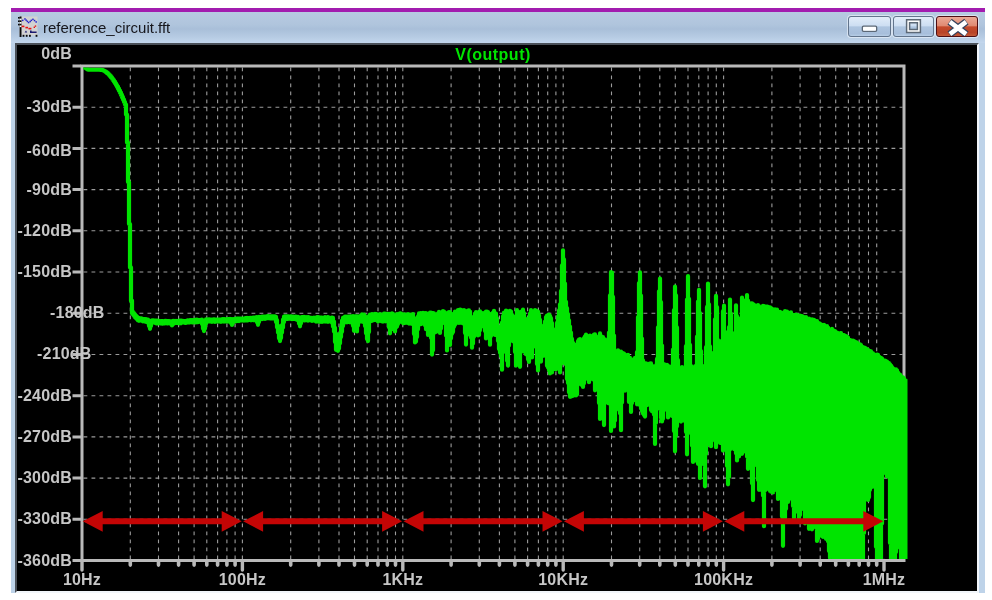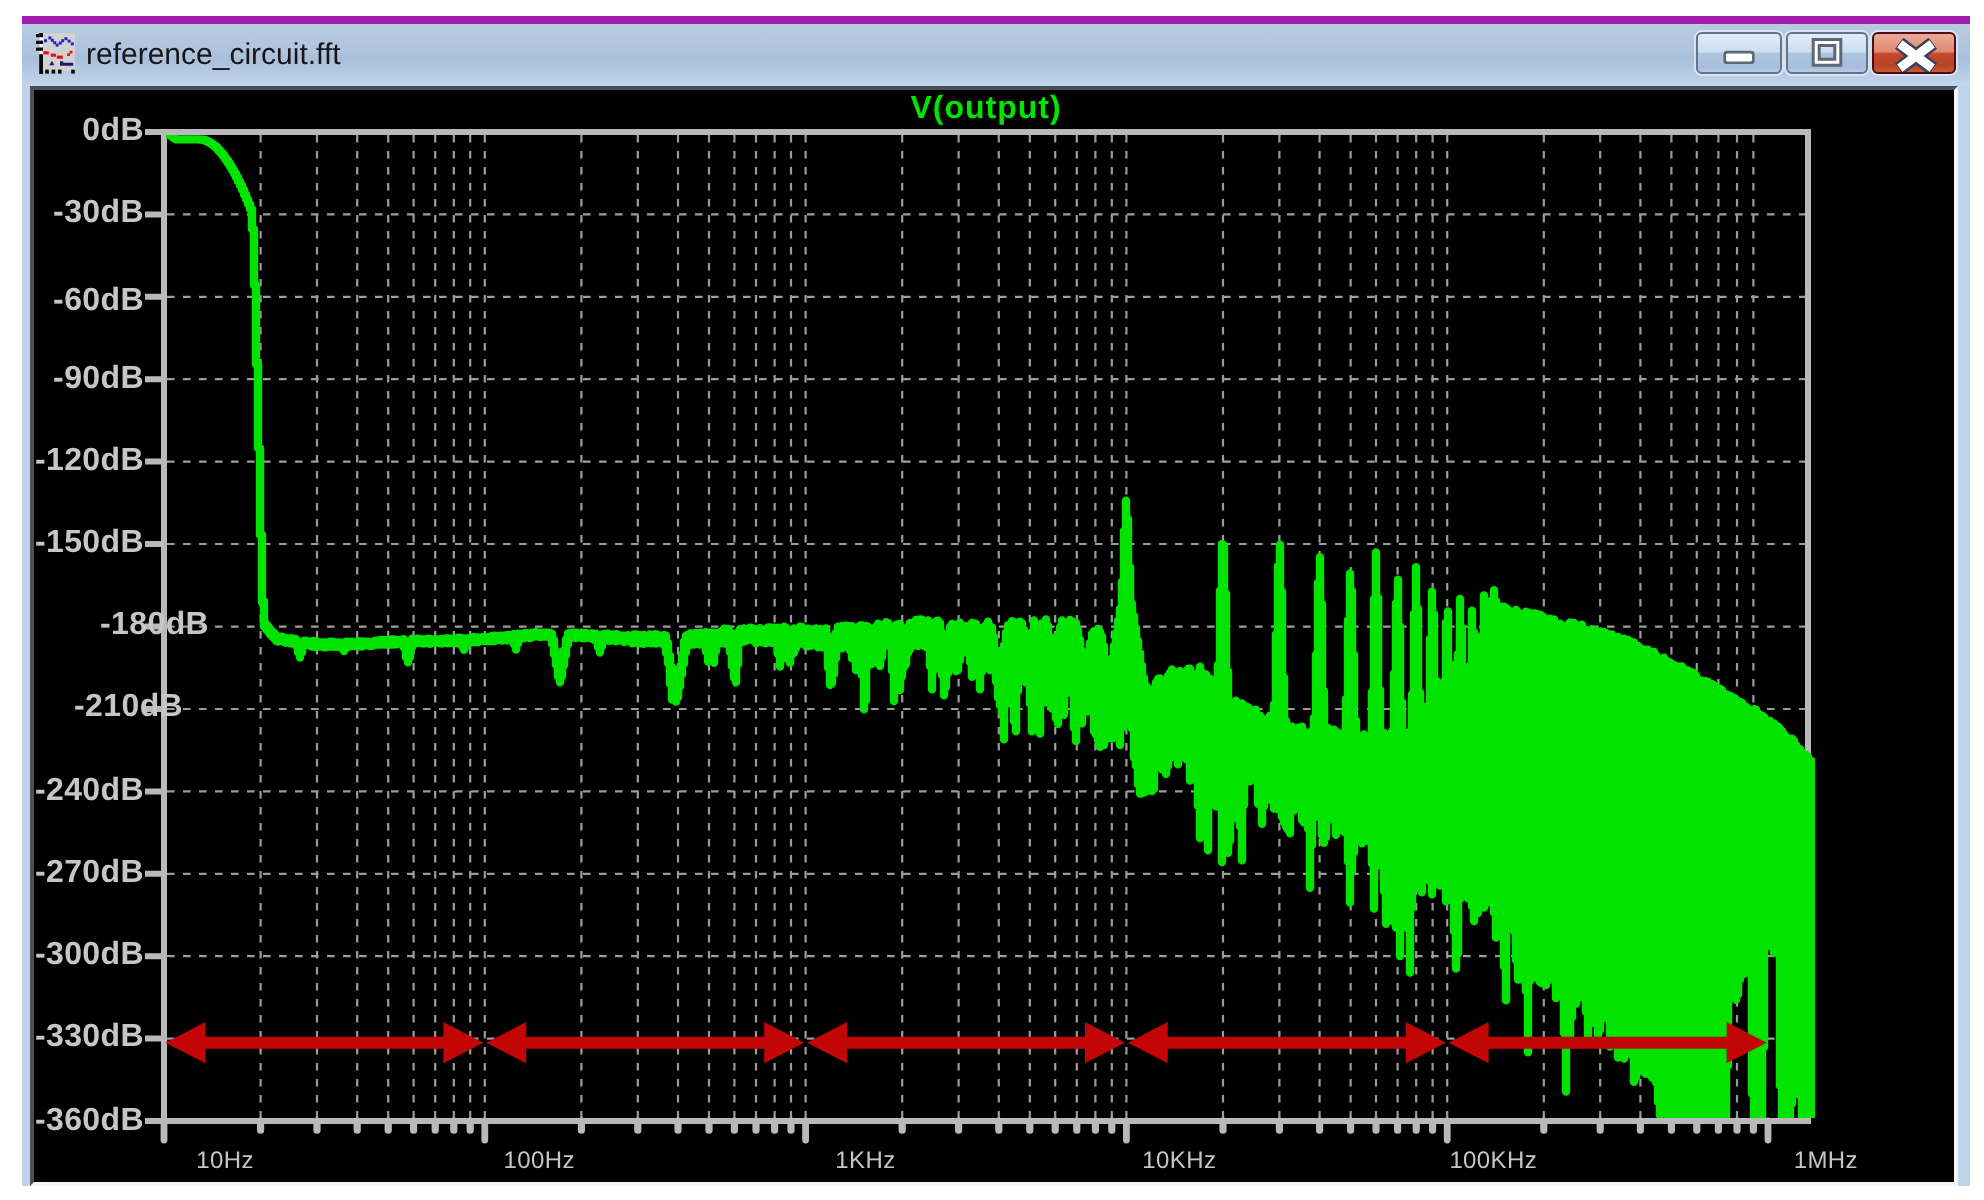--- a/index.html
+++ b/index.html
@@ -25,22 +25,22 @@
   #client-area { position:absolute; left:4px; top:31px; width:964px; height:550px;
     background:#000; border-left:2px solid #4a5058; border-top:2px solid #4a5058;
     border-right:2px solid #f2f6fa; border-bottom:2px solid #f2f6fa; }
   #plot-title { position:absolute; left:376px; top:1px; width:200px; height:18px;
     text-align:center; font-size:16px; font-weight:bold; letter-spacing:0.5px;
     color:#00e400; }
   #fft-plot { position:absolute; left:0; top:0; }
   .ylab { position:absolute; left:0; width:55px; text-align:right; height:16px;
     line-height:16px; font-size:16px; font-weight:bold; letter-spacing:0.2px; color:#c6c6c6;
     white-space:nowrap; }
-  .xlab { position:absolute; width:90px; text-align:right; height:16px; line-height:16px;
-    font-size:12px; font-weight:normal; letter-spacing:0.2px; color:#c6c6c6; white-space:nowrap; }
+  .xlab { position:absolute; width:90px; text-align:center; height:16px; line-height:16px;
+    font-size:16px; font-weight:bold; letter-spacing:0.2px; color:#c6c6c6; white-space:nowrap; }
 </style>
 </head>
 <body>
 
 <div id="app-window">
   <div id="title-bar">
     <svg id="app-icon" width="21" height="21" viewBox="0 0 21 21">
       <rect x="2.5" y="0.5" width="18" height="19" fill="#d2d2d2"></rect>
       <rect x="2.6" y="0.5" width="1.9" height="20.5" fill="#0a0a0a"></rect>
       <g fill="#ffffff">
@@ -113,21 +113,21 @@
         <path d="M130.3 557.5 V562.1 M158.5 557.5 V562.1 M178.6 557.5 V562.1 M194.1 557.5 V562.1 M206.8 557.5 V562.1 M217.6 557.5 V562.1 M226.9 557.5 V562.1 M235.1 557.5 V562.1 M290.7 557.5 V562.1 M318.9 557.5 V562.1 M339.0 557.5 V562.1 M354.5 557.5 V562.1 M367.2 557.5 V562.1 M378.0 557.5 V562.1 M387.3 557.5 V562.1 M395.5 557.5 V562.1 M451.1 557.5 V562.1 M479.3 557.5 V562.1 M499.4 557.5 V562.1 M514.9 557.5 V562.1 M527.6 557.5 V562.1 M538.4 557.5 V562.1 M547.7 557.5 V562.1 M555.9 557.5 V562.1 M611.5 557.5 V562.1 M639.7 557.5 V562.1 M659.8 557.5 V562.1 M675.3 557.5 V562.1 M688.0 557.5 V562.1 M698.8 557.5 V562.1 M708.1 557.5 V562.1 M716.3 557.5 V562.1 M771.9 557.5 V562.1 M800.1 557.5 V562.1 M820.2 557.5 V562.1 M835.7 557.5 V562.1 M848.4 557.5 V562.1 M859.2 557.5 V562.1 M868.5 557.5 V562.1 M876.7 557.5 V562.1 " stroke="#b9b9b9" stroke-width="3.6" fill="none" stroke-linecap="round"></path>
         <path d="M82.0 557.5 V567 M242.4 557.5 V567 M402.8 557.5 V567 M563.2 557.5 V567 M723.6 557.5 V567 M884.0 557.5 V567 " stroke="#b9b9b9" stroke-width="3.4" fill="none" stroke-linecap="round"></path>
         <clipPath id="plotclip">
           <rect x="83" y="64.5" width="824.5" height="491.5"></rect>
         </clipPath>
         <rect x="82" y="63" width="822" height="494.5" fill="none" stroke="#b9b9b9" stroke-width="3"></rect>
         <path clip-path="url(#plotclip)" d="M82 64.2 V64.2 M83 64.2 V64.2 M84 64.2 V64.2 M85 64.2 V64.7 M86 64.6 V65.5 M87 65.5 V66.3 M88 66.3 V66.7 M89 66.7 V66.7 M90 66.7 V66.7 M91 66.7 V66.7 M92 66.7 V66.7 M93 66.7 V66.7 M94 66.7 V66.7 M95 66.7 V66.7 M96 66.7 V66.7 M97 66.7 V66.7 M98 66.7 V66.7 M99 66.7 V66.7 M100 66.7 V66.8 M101 66.8 V66.9 M102 66.9 V67.1 M103 67.1 V67.5 M104 67.5 V68.0 M105 68.0 V68.6 M106 68.6 V69.3 M107 69.3 V70.2 M108 70.1 V71.0 M109 71.0 V72.1 M110 72.1 V73.2 M111 73.2 V74.4 M112 74.4 V75.8 M113 75.8 V77.2 M114 77.1 V78.7 M115 78.7 V80.3 M116 80.3 V82.0 M117 82.0 V83.8 M118 83.7 V85.7 M119 85.7 V87.7 M120 87.7 V89.7 M121 89.7 V91.9 M122 91.9 V94.3 M123 94.2 V96.6 M124 96.6 V99.0 M125 99.0 V101.5 M126 101.5 V111.6 M127 111.6 V139.5 M128 139.5 V179.1 M129 179.1 V221.0 M130 221.0 V264.5 M131 264.4 V298.0 M132 297.5 V310.3 M133 308.9 V311.6 M134 310.0 V312.8 M135 311.3 V314.3 M136 312.5 V315.2 M137 313.5 V316.2 M138 314.5 V317.4 M139 315.3 V317.8 M140 315.6 V317.4 M141 315.3 V317.5 M142 315.7 V318.0 M143 316.2 V318.4 M144 316.4 V318.1 M145 316.2 V318.6 M146 316.2 V318.8 M147 316.5 V318.7 M148 316.6 V319.8 M149 317.7 V323.1 M150 321.0 V325.8 M151 317.9 V323.1 M152 317.3 V319.7 M153 317.3 V319.3 M154 317.7 V319.5 M155 317.9 V319.9 M156 317.7 V320.3 M157 317.5 V320.4 M158 317.6 V320.4 M159 318.1 V320.0 M160 318.2 V320.3 M161 318.2 V320.2 M162 318.4 V320.7 M163 318.2 V320.6 M164 318.4 V320.3 M165 317.9 V320.4 M166 317.8 V320.1 M167 318.1 V320.4 M168 318.3 V320.4 M169 318.2 V320.1 M170 318.4 V320.6 M171 318.5 V321.1 M172 319.2 V322.5 M173 317.8 V321.2 M174 317.9 V320.3 M175 318.1 V320.1 M176 317.9 V320.0 M177 318.2 V319.8 M178 318.1 V320.2 M179 317.7 V320.3 M180 317.7 V319.9 M181 317.7 V320.3 M182 317.8 V319.7 M183 317.9 V319.5 M184 318.0 V319.6 M185 318.1 V320.0 M186 318.0 V319.9 M187 317.6 V319.5 M188 317.3 V319.3 M189 317.5 V319.3 M190 317.0 V319.3 M191 317.0 V319.2 M192 317.1 V319.3 M193 317.1 V319.3 M194 317.1 V319.0 M195 317.0 V319.3 M196 316.7 V319.3 M197 316.7 V319.1 M198 317.0 V319.2 M199 317.2 V318.9 M200 317.0 V318.6 M201 316.8 V318.6 M202 316.6 V320.9 M203 318.9 V325.6 M204 323.4 V328.1 M205 318.9 V325.6 M206 316.3 V320.6 M207 316.6 V318.8 M208 316.5 V318.6 M209 316.3 V318.4 M210 316.6 V318.4 M211 316.7 V318.7 M212 316.7 V318.8 M213 316.7 V318.5 M214 316.4 V318.7 M215 316.5 V318.9 M216 316.7 V318.5 M217 316.8 V318.5 M218 316.7 V318.4 M219 316.8 V318.3 M220 316.6 V318.7 M221 316.6 V318.8 M222 316.3 V318.5 M223 316.2 V318.4 M224 316.2 V318.6 M225 316.3 V318.4 M226 316.5 V318.4 M227 316.4 V318.4 M228 316.2 V318.6 M229 316.0 V318.4 M230 315.9 V318.1 M231 316.1 V320.1 M232 318.2 V321.9 M233 316.2 V320.1 M234 316.2 V318.2 M235 316.1 V318.4 M236 315.6 V318.0 M237 315.5 V318.1 M238 315.9 V317.7 M239 315.7 V318.1 M240 315.9 V317.6 M241 315.7 V317.3 M242 315.6 V317.5 M243 315.6 V317.3 M244 315.7 V317.7 M245 315.4 V317.5 M246 315.1 V317.5 M247 314.9 V317.5 M248 315.0 V317.3 M249 315.1 V316.8 M250 314.8 V316.9 M251 314.9 V317.3 M252 315.0 V317.0 M253 314.7 V317.1 M254 314.5 V317.1 M255 314.8 V316.9 M256 314.4 V316.5 M257 314.1 V319.2 M258 316.6 V321.8 M259 313.8 V318.9 M260 314.0 V316.3 M261 314.0 V316.0 M262 313.7 V316.2 M263 313.5 V315.8 M264 313.7 V315.7 M265 313.7 V316.0 M266 313.5 V315.6 M267 313.4 V315.2 M268 313.1 V315.1 M269 313.3 V315.1 M270 313.4 V315.5 M271 313.4 V315.4 M272 313.5 V315.3 M273 313.3 V315.3 M274 313.3 V315.0 M275 313.4 V315.7 M276 313.8 V318.9 M277 317.0 V324.2 M278 322.5 V329.5 M279 327.9 V335.3 M280 333.1 V338.1 M281 327.7 V335.1 M282 322.1 V329.6 M283 316.7 V324.5 M284 313.7 V319.1 M285 313.3 V315.6 M286 313.4 V315.8 M287 313.4 V315.8 M288 313.3 V316.0 M289 313.6 V315.6 M290 313.5 V315.5 M291 313.4 V316.0 M292 313.6 V316.2 M293 313.5 V315.9 M294 313.8 V315.8 M295 313.9 V315.9 M296 313.7 V316.4 M297 314.0 V316.9 M298 313.8 V317.0 M299 314.6 V320.6 M300 318.4 V323.3 M301 314.4 V320.3 M302 314.0 V317.1 M303 314.0 V316.9 M304 313.8 V317.3 M305 314.4 V317.4 M306 314.2 V317.1 M307 314.5 V317.1 M308 314.1 V317.7 M309 314.4 V317.2 M310 315.0 V317.1 M311 314.9 V317.3 M312 314.9 V318.0 M313 315.0 V317.7 M314 314.6 V317.3 M315 315.1 V317.8 M316 314.8 V318.6 M317 314.2 V318.4 M318 314.2 V318.1 M319 314.7 V318.7 M320 314.6 V318.8 M321 314.8 V318.4 M322 314.5 V318.9 M323 315.0 V318.4 M324 315.0 V318.4 M325 314.2 V318.5 M326 314.9 V318.6 M327 314.4 V318.2 M328 314.1 V318.8 M329 314.5 V318.4 M330 315.2 V318.4 M331 314.8 V318.4 M332 314.5 V319.7 M333 314.9 V323.4 M334 318.5 V328.6 M335 324.8 V339.0 M336 330.5 V346.8 M337 336.3 V345.7 M338 341.8 V347.8 M339 336.1 V345.6 M340 330.9 V340.3 M341 324.5 V334.1 M342 317.7 V328.8 M343 314.8 V323.1 M344 314.3 V319.1 M345 313.7 V319.5 M346 313.7 V319.1 M347 314.3 V319.3 M348 313.5 V318.3 M349 313.8 V318.7 M350 313.5 V319.3 M351 313.3 V319.1 M352 313.8 V318.2 M353 313.1 V322.8 M354 313.7 V327.8 M355 313.3 V322.6 M356 313.5 V323.4 M357 313.4 V328.4 M358 313.6 V322.6 M359 313.5 V317.6 M360 313.1 V318.6 M361 312.5 V318.5 M362 311.3 V317.6 M363 312.0 V318.9 M364 311.5 V317.9 M365 312.9 V323.0 M366 317.1 V330.2 M367 323.1 V335.9 M368 317.9 V338.1 M369 313.0 V329.1 M370 311.6 V318.6 M371 312.2 V317.2 M372 311.2 V317.8 M373 311.7 V317.4 M374 312.0 V317.0 M375 310.9 V316.8 M376 311.0 V316.5 M377 311.3 V317.5 M378 312.4 V318.6 M379 311.6 V317.7 M380 311.1 V317.3 M381 312.0 V318.1 M382 312.3 V318.4 M383 311.8 V318.6 M384 310.7 V318.2 M385 310.7 V317.3 M386 311.4 V318.5 M387 310.9 V317.7 M388 311.3 V318.1 M389 310.8 V324.2 M390 311.4 V330.3 M391 311.4 V324.9 M392 310.4 V322.5 M393 310.8 V326.1 M394 313.7 V325.0 M395 318.1 V328.4 M396 312.8 V324.4 M397 311.2 V323.4 M398 312.3 V321.1 M399 311.2 V318.2 M400 310.4 V318.8 M401 310.5 V318.6 M402 311.3 V318.9 M403 312.5 V320.1 M404 311.3 V320.1 M405 311.7 V319.9 M406 312.3 V318.8 M407 312.5 V319.6 M408 311.2 V319.7 M409 311.6 V320.6 M410 311.5 V320.1 M411 312.6 V320.6 M412 311.6 V320.8 M413 311.2 V320.8 M414 314.9 V330.9 M415 320.3 V339.4 M416 324.9 V338.6 M417 319.9 V334.0 M418 313.4 V326.3 M419 310.4 V321.5 M420 310.4 V321.2 M421 310.1 V321.2 M422 311.6 V320.3 M423 309.8 V319.1 M424 310.3 V319.9 M425 310.1 V322.3 M426 310.1 V326.2 M427 311.7 V325.0 M428 311.2 V332.0 M429 311.3 V329.9 M430 309.7 V328.8 M431 309.7 V334.7 M432 310.9 V351.6 M433 310.1 V347.2 M434 310.4 V329.9 M435 314.2 V327.2 M436 318.7 V328.9 M437 313.1 V326.6 M438 310.3 V322.6 M439 308.9 V325.7 M440 309.3 V330.0 M441 309.8 V325.6 M442 309.6 V320.1 M443 308.1 V319.0 M444 308.5 V318.6 M445 310.1 V320.4 M446 311.4 V332.4 M447 310.4 V347.5 M448 309.5 V334.3 M449 309.2 V330.5 M450 309.0 V342.0 M451 313.7 V335.3 M452 320.0 V330.7 M453 314.2 V329.1 M454 310.5 V323.8 M455 308.5 V321.7 M456 309.8 V320.1 M457 309.3 V318.0 M458 307.0 V318.5 M459 307.6 V320.0 M460 306.7 V318.2 M461 306.9 V318.6 M462 308.3 V319.9 M463 308.9 V320.4 M464 307.2 V319.7 M465 308.3 V330.1 M466 308.7 V341.6 M467 308.7 V332.0 M468 307.6 V320.7 M469 307.4 V320.1 M470 308.5 V321.7 M471 313.5 V334.6 M472 317.9 V344.7 M473 323.7 V340.6 M474 315.3 V333.7 M475 310.5 V328.3 M476 309.0 V323.4 M477 310.3 V325.6 M478 309.4 V332.5 M479 310.3 V332.0 M480 308.3 V327.2 M481 310.5 V323.4 M482 310.4 V321.8 M483 310.1 V323.3 M484 310.4 V322.6 M485 310.6 V328.0 M486 308.5 V335.4 M487 308.7 V327.6 M488 309.0 V324.0 M489 310.9 V333.4 M490 312.0 V341.7 M491 311.0 V332.9 M492 310.7 V322.3 M493 309.6 V322.3 M494 307.8 V327.3 M495 310.1 V332.0 M496 310.7 V330.2 M497 315.3 V332.4 M498 323.0 V337.8 M499 329.3 V345.9 M500 335.5 V349.7 M501 327.1 V353.2 M502 319.6 V366.7 M503 313.2 V349.3 M504 309.6 V328.6 M505 309.7 V329.4 M506 307.6 V343.2 M507 308.0 V357.6 M508 308.7 V362.6 M509 310.4 V342.5 M510 307.9 V326.7 M511 308.6 V324.4 M512 311.8 V332.5 M513 319.5 V338.3 M514 326.3 V338.4 M515 319.9 V348.9 M516 313.1 V362.6 M517 307.2 V357.6 M518 309.0 V346.9 M519 309.3 V354.0 M520 310.0 V363.8 M521 308.6 V348.7 M522 308.8 V348.3 M523 306.7 V337.1 M524 310.0 V345.4 M525 315.3 V349.3 M526 319.4 V351.3 M527 325.8 V350.4 M528 321.2 V356.2 M529 314.9 V358.9 M530 310.7 V344.3 M531 307.2 V340.7 M532 308.6 V354.4 M533 310.0 V343.9 M534 308.5 V341.3 M535 307.0 V334.2 M536 307.6 V341.1 M537 309.6 V361.0 M538 308.5 V367.5 M539 312.2 V350.3 M540 316.8 V345.0 M541 322.3 V358.6 M542 328.5 V351.9 M543 334.0 V352.8 M544 327.4 V352.7 M545 318.5 V345.6 M546 314.0 V347.5 M547 312.6 V362.7 M548 312.4 V364.4 M549 311.5 V367.2 M550 312.8 V370.4 M551 315.2 V369.7 M552 320.1 V369.5 M553 330.4 V366.6 M554 332.4 V355.5 M555 332.2 V359.2 M556 326.0 V366.3 M557 319.8 V363.4 M558 313.6 V350.6 M559 307.4 V357.7 M560 301.3 V369.5 M561 287.9 V355.2 M562 262.4 V360.3 M563 247.3 V351.7 M564 256.4 V344.1 M565 280.6 V345.2 M566 298.8 V361.4 M567 305.0 V375.9 M568 311.1 V379.9 M569 317.3 V389.3 M570 323.5 V393.8 M571 329.7 V393.6 M572 335.9 V393.2 M573 339.9 V392.8 M574 343.7 V391.4 M575 344.0 V390.8 M576 341.6 V392.5 M577 342.3 V391.4 M578 338.2 V378.1 M579 336.5 V369.3 M580 336.2 V375.3 M581 338.1 V381.6 M582 337.3 V378.7 M583 337.0 V383.9 M584 335.0 V380.2 M585 333.3 V376.3 M586 331.7 V375.1 M587 333.8 V371.3 M588 333.3 V375.3 M589 335.0 V379.2 M590 332.5 V372.4 M591 333.5 V366.3 M592 333.9 V373.9 M593 332.8 V376.5 M594 331.5 V374.4 M595 331.4 V387.3 M596 333.8 V385.3 M597 334.8 V381.7 M598 335.1 V376.8 M599 333.4 V400.0 M600 330.4 V416.0 M601 333.2 V392.1 M602 336.6 V373.8 M603 334.2 V399.1 M604 336.9 V422.1 M605 336.3 V394.1 M606 340.2 V383.1 M607 340.6 V385.7 M608 342.4 V400.1 M609 329.5 V380.5 M610 292.4 V400.8 M611 269.0 V428.0 M612 269.7 V417.1 M613 293.8 V414.3 M614 332.6 V423.4 M615 349.7 V417.4 M616 351.5 V406.7 M617 350.1 V403.4 M618 347.3 V388.7 M619 349.7 V383.4 M620 349.5 V410.3 M621 348.7 V427.2 M622 351.6 V399.5 M623 350.2 V374.5 M624 350.6 V385.5 M625 353.5 V387.7 M626 353.7 V377.8 M627 352.1 V371.1 M628 351.9 V385.9 M629 355.3 V398.9 M630 354.9 V389.2 M631 356.1 V408.9 M632 357.8 V400.1 M633 358.1 V397.1 M634 356.3 V395.0 M635 354.8 V389.5 M636 354.8 V397.4 M637 349.1 V401.3 M638 314.1 V394.3 M639 280.0 V401.6 M640 269.3 V390.3 M641 292.7 V405.5 M642 335.7 V408.1 M643 357.3 V410.4 M644 359.9 V411.9 M645 361.1 V413.6 M646 360.4 V400.2 M647 362.4 V402.2 M648 361.4 V398.1 M649 360.8 V388.5 M650 360.7 V400.5 M651 360.4 V407.0 M652 362.7 V408.3 M653 364.5 V405.8 M654 365.2 V411.4 M655 363.8 V440.9 M656 362.4 V419.7 M657 355.9 V394.6 M658 324.3 V401.3 M659 288.3 V405.3 M660 275.6 V405.9 M661 299.0 V414.8 M662 342.5 V418.4 M663 360.8 V415.8 M664 361.0 V407.2 M665 362.0 V395.0 M666 362.4 V393.4 M667 361.9 V405.4 M668 363.0 V414.4 M669 363.4 V404.7 M670 366.3 V397.6 M671 366.4 V406.0 M672 363.3 V412.9 M673 346.5 V411.9 M674 307.1 V427.9 M675 283.7 V448.3 M676 292.4 V432.6 M677 324.4 V423.2 M678 357.2 V414.8 M679 367.9 V401.7 M680 366.2 V413.4 M681 366.4 V418.6 M682 364.2 V417.7 M683 365.6 V417.0 M684 365.7 V414.0 M685 367.3 V418.0 M686 343.0 V428.9 M687 296.5 V451.3 M688 273.2 V430.3 M689 295.8 V408.5 M690 341.8 V412.9 M691 364.4 V423.5 M692 363.4 V442.5 M693 364.5 V458.9 M694 365.5 V439.1 M695 367.9 V428.7 M696 362.7 V434.4 M697 333.7 V458.2 M698 298.6 V460.8 M699 286.8 V440.5 M700 310.1 V475.0 M701 348.0 V443.2 M702 363.6 V423.9 M703 363.5 V438.5 M704 365.2 V461.5 M705 362.7 V483.3 M706 344.2 V450.8 M707 303.9 V432.0 M708 280.6 V441.0 M709 301.3 V429.2 M710 343.4 V427.8 M711 359.0 V443.2 M712 360.7 V430.3 M713 361.6 V428.3 M714 349.6 V430.8 M715 316.3 V437.6 M716 292.9 V444.2 M717 304.1 V435.1 M718 337.1 V428.2 M719 360.1 V435.1 M720 359.3 V439.8 M721 356.4 V436.6 M722 337.7 V437.9 M723 308.2 V447.6 M724 302.7 V447.0 M725 328.9 V444.7 M726 356.4 V434.4 M727 354.8 V462.7 M728 353.7 V481.3 M729 324.0 V473.9 M730 296.5 V446.5 M731 310.8 V429.4 M732 340.3 V436.9 M733 352.1 V444.9 M734 354.4 V446.1 M735 329.8 V440.4 M736 302.3 V450.2 M737 313.2 V457.5 M738 336.3 V446.8 M739 342.3 V453.5 M740 338.3 V446.0 M741 315.0 V448.6 M742 294.7 V450.8 M743 305.2 V444.4 M744 307.8 V446.3 M745 303.4 V448.3 M746 297.1 V446.2 M747 292.1 V453.4 M748 297.6 V465.8 M749 301.9 V460.5 M750 300.4 V451.5 M751 300.4 V462.9 M752 300.4 V480.3 M753 301.0 V497.1 M754 301.9 V404.4 M755 302.6 V460.5 M756 303.2 V459.1 M757 303.7 V462.5 M758 302.0 V477.1 M759 303.0 V486.8 M760 304.7 V486.6 M761 305.6 V471.1 M762 305.0 V477.6 M763 302.8 V492.6 M764 303.2 V523.2 M765 305.0 V487.5 M766 303.9 V465.5 M767 303.7 V472.1 M768 303.9 V484.9 M769 304.5 V486.6 M770 304.3 V488.0 M771 305.0 V488.7 M772 305.9 V480.5 M773 307.2 V489.5 M774 307.7 V487.4 M775 306.4 V476.4 M776 307.3 V472.6 M777 306.7 V485.7 M778 308.7 V496.0 M779 309.1 V481.4 M780 308.9 V488.3 M781 309.6 V491.4 M782 310.8 V513.6 M783 310.1 V542.8 M784 309.4 V516.0 M785 308.2 V515.2 M786 309.4 V505.7 M787 308.5 V492.0 M788 309.9 V498.9 M789 310.0 V489.7 M790 309.9 V495.7 M791 309.4 V409.2 M792 311.8 V488.7 M793 311.9 V503.0 M794 312.2 V515.6 M795 313.2 V502.9 M796 311.6 V508.5 M797 312.1 V503.5 M798 312.4 V506.5 M799 312.9 V514.9 M800 312.7 V512.1 M801 314.4 V416.1 M802 313.0 V505.9 M803 313.5 V498.9 M804 315.7 V506.1 M805 315.1 V520.3 M806 314.2 V427.6 M807 316.4 V338.3 M808 317.3 V432.2 M809 315.5 V525.8 M810 317.0 V514.7 M811 318.3 V515.1 M812 316.4 V526.3 M813 317.4 V514.4 M814 316.8 V517.0 M815 318.8 V519.9 M816 318.1 V524.7 M817 318.2 V537.9 M818 319.9 V535.5 M819 320.0 V440.3 M820 320.8 V440.7 M821 322.4 V532.4 M822 321.8 V533.2 M823 323.2 V533.9 M824 321.9 V531.3 M825 323.5 V527.2 M826 324.7 V535.8 M827 323.0 V529.9 M828 324.6 V538.3 M829 326.3 V548.0 M830 327.4 V554.6 M831 326.5 V448.4 M832 325.8 V443.1 M833 327.2 V553.7 M834 328.0 V561.9 M835 328.2 V558.3 M836 329.8 V559.4 M837 329.5 V565.8 M838 330.0 V560.3 M839 331.7 V565.2 M840 330.4 V565.5 M841 330.2 V570.4 M842 331.5 V559.0 M843 333.1 V573.2 M844 332.2 V564.2 M845 333.5 V535.8 M846 333.2 V512.9 M847 333.5 V541.2 M848 334.7 V564.8 M849 336.6 V567.2 M850 337.3 V575.2 M851 337.4 V582.1 M852 337.9 V553.9 M853 337.6 V525.2 M854 338.0 V549.4 M855 339.5 V570.4 M856 339.1 V575.8 M857 339.6 V587.0 M858 341.5 V593.6 M859 342.0 V580.3 M860 341.4 V548.6 M861 342.0 V562.2 M862 343.5 V588.1 M863 345.1 V578.0 M864 344.5 V529.9 M865 344.8 V492.1 M866 345.7 V493.4 M867 346.0 V493.0 M868 346.9 V496.9 M869 348.1 V494.3 M870 348.0 V486.8 M871 348.4 V483.1 M872 349.8 V483.9 M873 350.4 V481.3 M874 351.3 V480.5 M875 352.5 V483.7 M876 352.3 V543.8 M877 351.6 V606.5 M878 351.9 V561.0 M879 353.6 V511.1 M880 354.8 V544.2 M881 354.9 V581.0 M882 355.5 V520.6 M883 357.0 V466.2 M884 357.6 V469.9 M885 357.5 V469.1 M886 358.3 V469.0 M887 358.7 V473.4 M888 360.2 V470.4 M889 360.2 V471.7 M890 361.3 V539.9 M891 362.5 V607.8 M892 364.0 V559.6 M893 365.3 V506.5 M894 366.1 V559.4 M895 366.6 V608.3 M896 366.4 V548.9 M897 367.3 V488.6 M898 369.5 V486.4 M899 371.0 V491.9 M900 371.5 V544.8 M901 373.1 V602.8 M902 374.3 V597.0 M903 374.3 V553.4 M904 375.4 V555.2 M905 377.6 V605.4 M906 377.6 V611.5 " stroke="#00e400" stroke-width="4.2" fill="none" stroke-linecap="round"></path>
         <path d="M82.7 518.3520833333333 L102.7 508.0520833333333 L102.7 515.3520833333333 L221.70000000000002 515.3520833333333 L221.70000000000002 508.0520833333333 L241.70000000000002 518.3520833333333 L221.70000000000002 528.6520833333333 L221.70000000000002 521.3520833333333 L102.7 521.3520833333333 L102.7 528.6520833333333 Z M243.1 518.3520833333333 L263.1 508.0520833333333 L263.1 515.3520833333333 L382.1 515.3520833333333 L382.1 508.0520833333333 L402.1 518.3520833333333 L382.1 528.6520833333333 L382.1 521.3520833333333 L263.1 521.3520833333333 L263.1 528.6520833333333 Z M403.5 518.3520833333333 L423.5 508.0520833333333 L423.5 515.3520833333333 L542.5 515.3520833333333 L542.5 508.0520833333333 L562.5 518.3520833333333 L542.5 528.6520833333333 L542.5 521.3520833333333 L423.5 521.3520833333333 L423.5 528.6520833333333 Z M563.9000000000001 518.3520833333333 L583.9000000000001 508.0520833333333 L583.9000000000001 515.3520833333333 L702.9 515.3520833333333 L702.9 508.0520833333333 L722.9 518.3520833333333 L702.9 528.6520833333333 L702.9 521.3520833333333 L583.9000000000001 521.3520833333333 L583.9000000000001 528.6520833333333 Z M724.3000000000001 518.3520833333333 L744.3000000000001 508.0520833333333 L744.3000000000001 515.3520833333333 L863.3 515.3520833333333 L863.3 508.0520833333333 L883.3 518.3520833333333 L863.3 528.6520833333333 L863.3 521.3520833333333 L744.3000000000001 521.3520833333333 L744.3000000000001 528.6520833333333 Z " fill="#c40505"></path>
       </svg>
     <div id="ylabels">
-        <div class="ylab" style="color: rgb(198, 198, 198); top: 13px;">0dB</div>
+        <div class="ylab" style="color: rgb(198, 198, 198); top: 1px;">0dB</div>
         <div class="ylab" style="color: rgb(198, 198, 198); top: 54.2083px;">-30dB</div>
         <div class="ylab" style="color: rgb(198, 198, 198); top: 98px;">-60dB</div>
         <div class="ylab" style="color: rgb(198, 198, 198); top: 136.625px;">-90dB</div>
         <div class="ylab" style="color: rgb(198, 198, 198); top: 177.833px;">-120dB</div>
         <div class="ylab" style="color: rgb(198, 198, 198); top: 219.042px;">-150dB</div>
         <div class="ylab" style="color: rgb(198, 198, 198); top: 260.25px; padding-left: 33px;">-180dB</div>
         <div class="ylab" style="color: rgb(198, 198, 198); top: 301.458px; padding-left: 20px;">-210dB</div>
         <div class="ylab" style="color: rgb(198, 198, 198); top: 342.667px;">-240dB</div>
         <div class="ylab" style="color: rgb(198, 198, 198); top: 383.875px;">-270dB</div>
         <div class="ylab" style="color: rgb(198, 198, 198); top: 425.083px;">-300dB</div>

